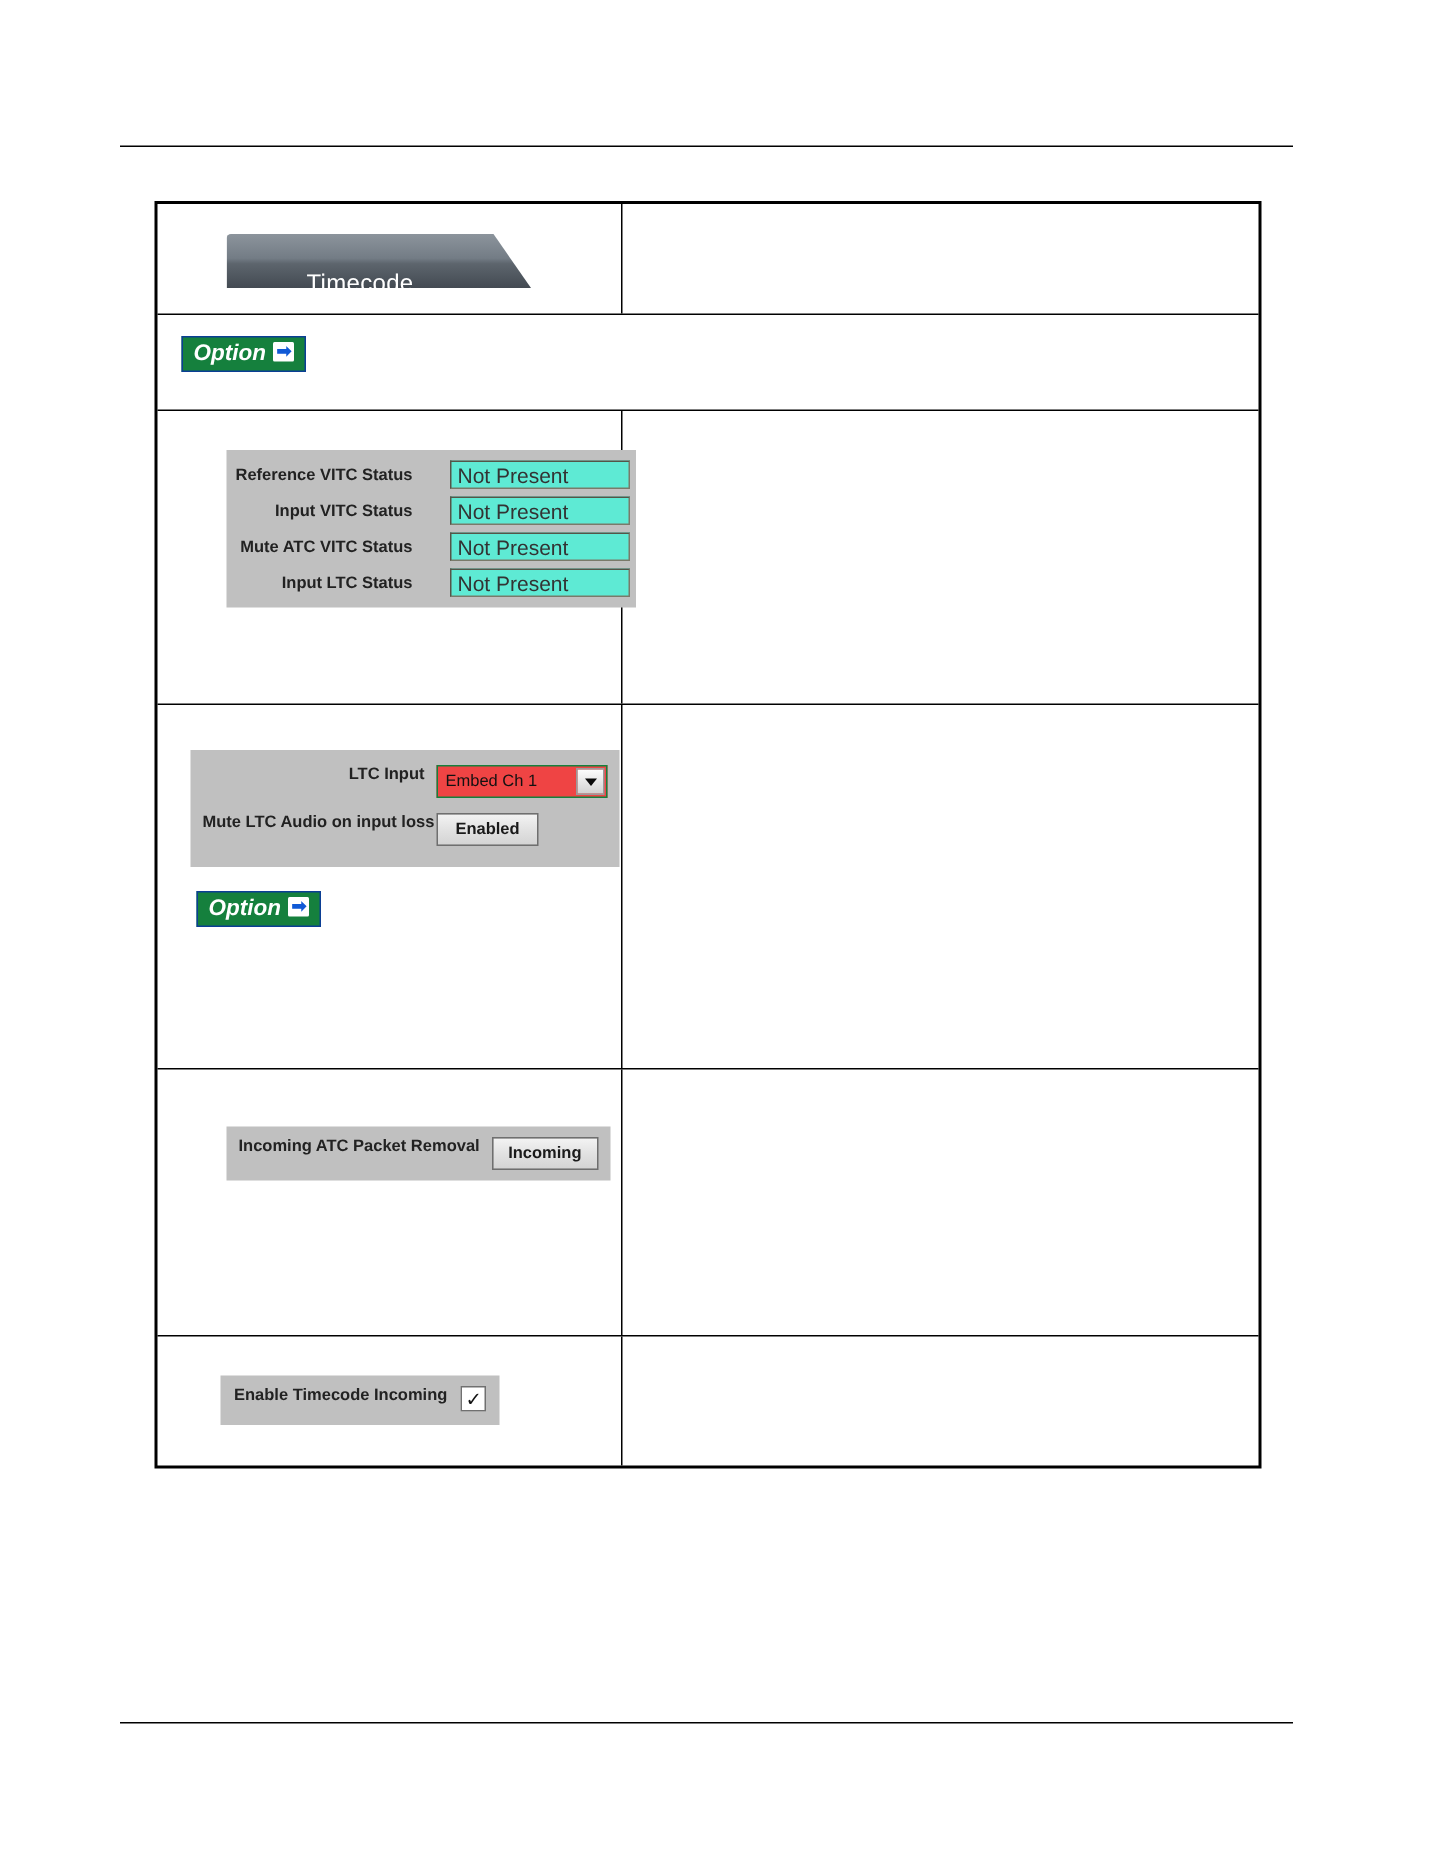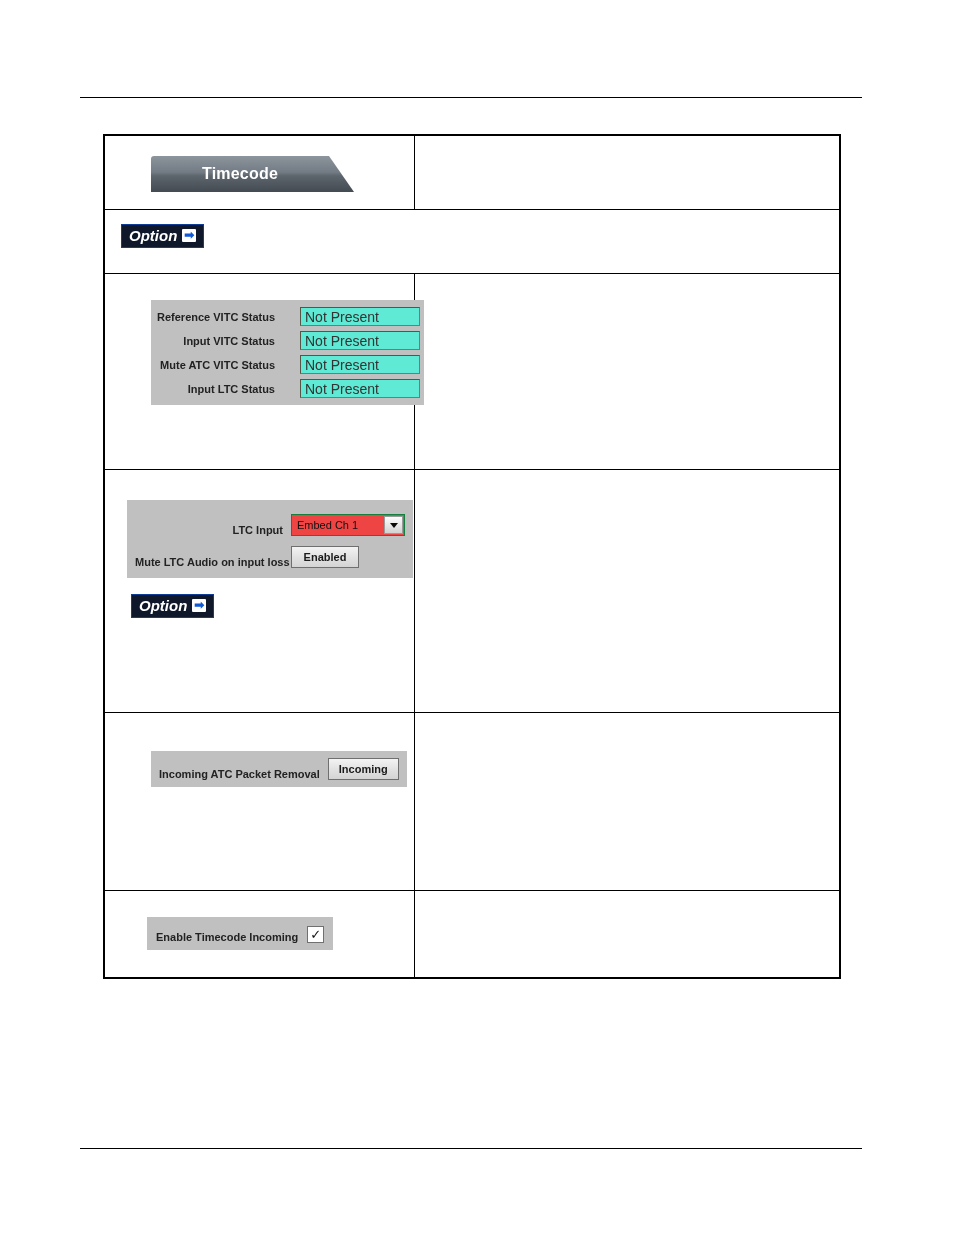--- a/index.html
+++ b/index.html
@@ -65,35 +65,35 @@
   .tab-graphic .tab-shape {
     position: absolute;
     left: 0; top: 0;
     width: 203px; height: 36px;
     background: linear-gradient(to bottom, #8c949c 0%, #737c85 45%, #5d656d 55%, #434a52 100%);
     border-radius: 3px 3px 0 0;
     clip-path: polygon(0 0, 178px 0, 203px 36px, 0 36px);
   }
   .tab-graphic .tab-label {
     position: absolute;
-    left: 0; top: 0;
+    left: 0; top: 16px;
     width: 178px;
     height: 36px;
     line-height: 36px;
     text-align: center;
     color: #ffffff;
-    font-weight: bold;
+    font-weight: normal;
     font-size: 16px;
     letter-spacing: 0.2px;
   }
 
   
   .option-badge {
     display: inline-block;
-    background: #0f172a;
+    background: #15803d;
     border: 1px solid #0b3e94;
     padding: 2px 7px 3px 7px;
     color: #ffffff;
     font-style: italic;
     font-weight: bold;
     font-size: 15px;
     line-height: 17px;
     white-space: nowrap;
   }
   .option-badge .arrow {
@@ -202,21 +202,21 @@
     background: linear-gradient(to bottom, #f3f3f3 0%, #e2e2e2 50%, #d4d4d4 100%);
     border: 1px solid #6f6f6f;
     box-sizing: border-box;
     font-size: 11px;
     font-weight: bold;
     color: #1a1a1a;
     padding: 0 10px;
   }
   .row-flex {
     display: flex;
-    align-items: flex-end;
+    align-items: flex-start;
     height: 26px;
     margin-bottom: 6px;
   }
   .row-flex:last-child { margin-bottom: 0; }
 
   
   .atc-panel-wrap { padding: 38px 0 0 46px; }
 
   
   .enable-panel-wrap { padding: 26px 0 26px 42px; }

